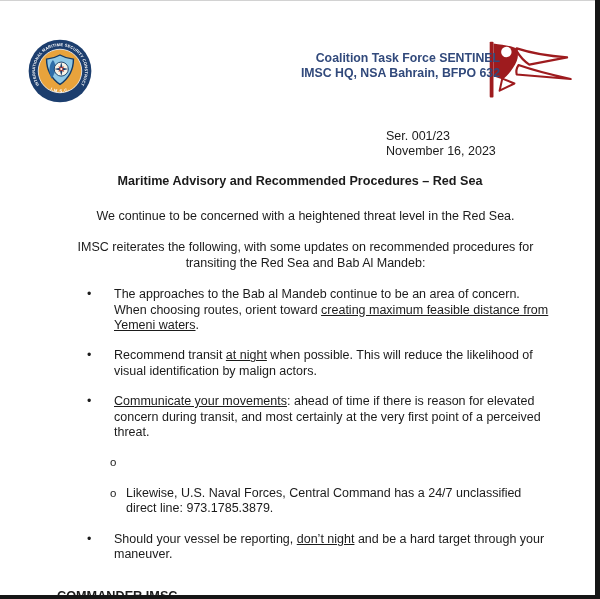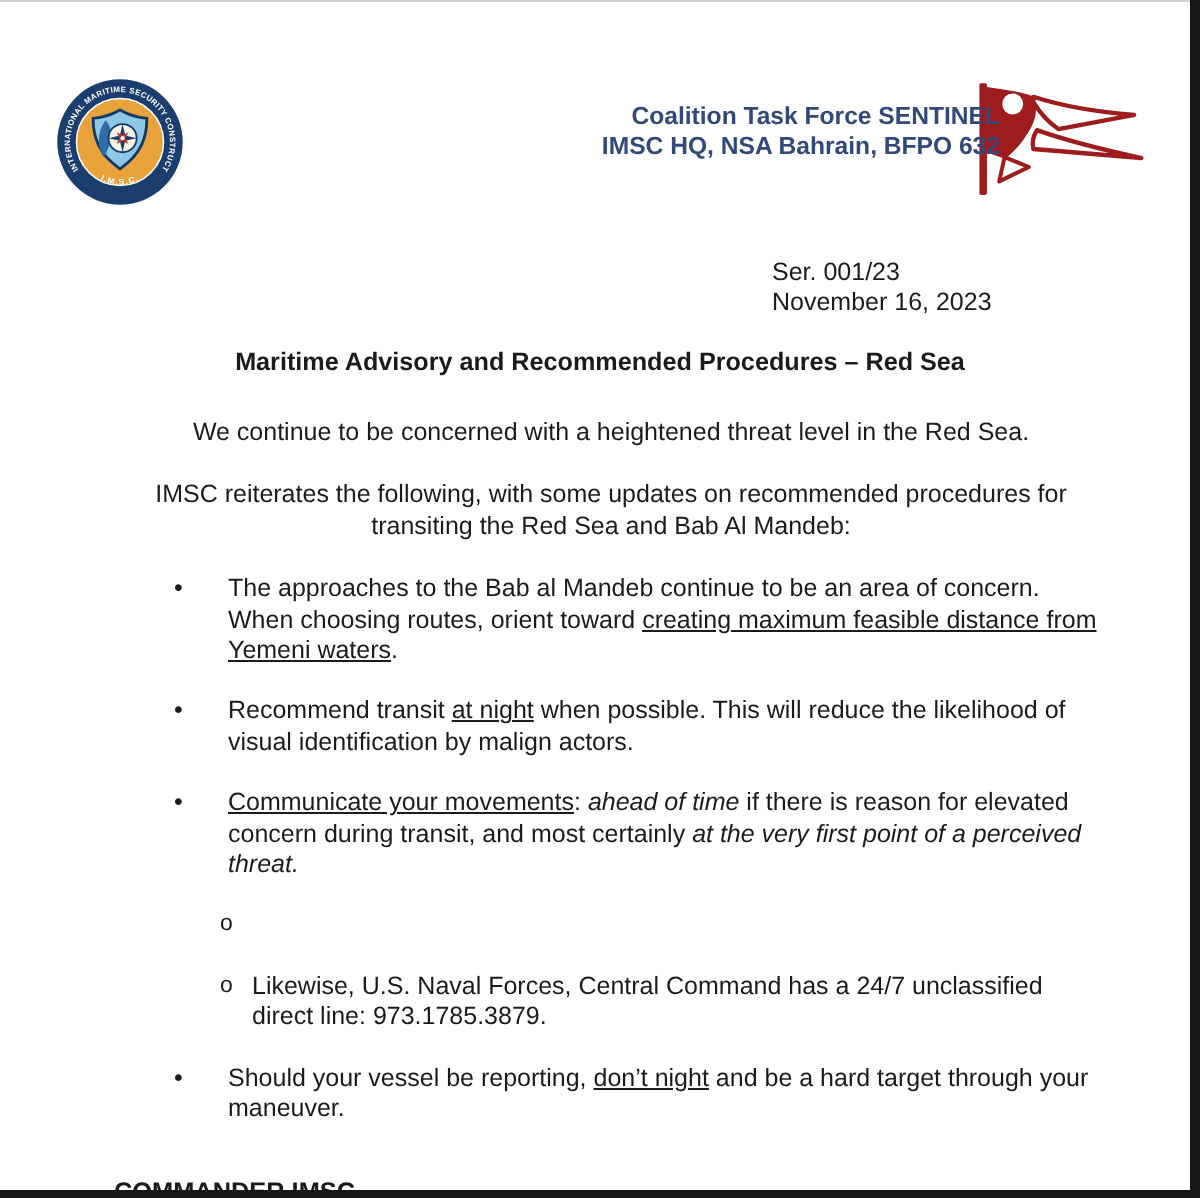--- a/index.html
+++ b/index.html
@@ -28,21 +28,21 @@
   .body { position:absolute; top:209px; left:56px; width:499px; line-height:15.4px; }
   .body p { margin:0 0 16px;text-align:center; }
   .li { display:flex; margin:0 0 15px; }
   .li.l1 { padding-left:31px; }
   .li.l1 > .marker { flex:0 0 27px; }
   .li.l2 { padding-left:54px; }
   .li.l2 > .marker { flex:0 0 16px; font-size:11.5px; }
   .li-text { flex:1 1 auto; }
 
   .u { text-decoration:underline; }
-  .i { font-style:italic; }
+  .i { }
 
   .footer { position:absolute; top:578px; left:57px; font-weight:bold; font-size:12.7px;margin-top:11px; }
 </style>
 </head>
 <body>
 
 <div class="page">
 
   <svg class="seal" viewBox="0 0 100 100" aria-hidden="true">
     <circle cx="50" cy="50" r="49" fill="#1C3E6E"></circle>

